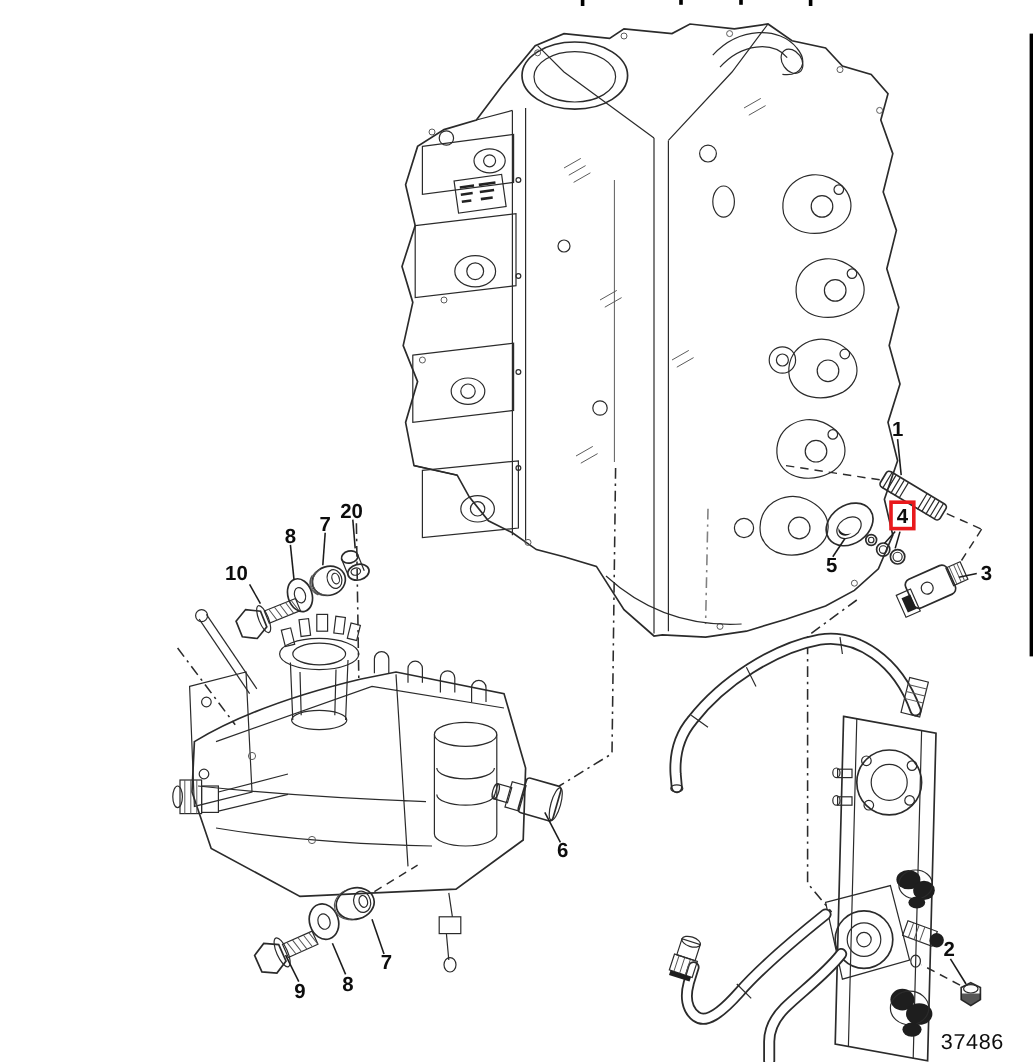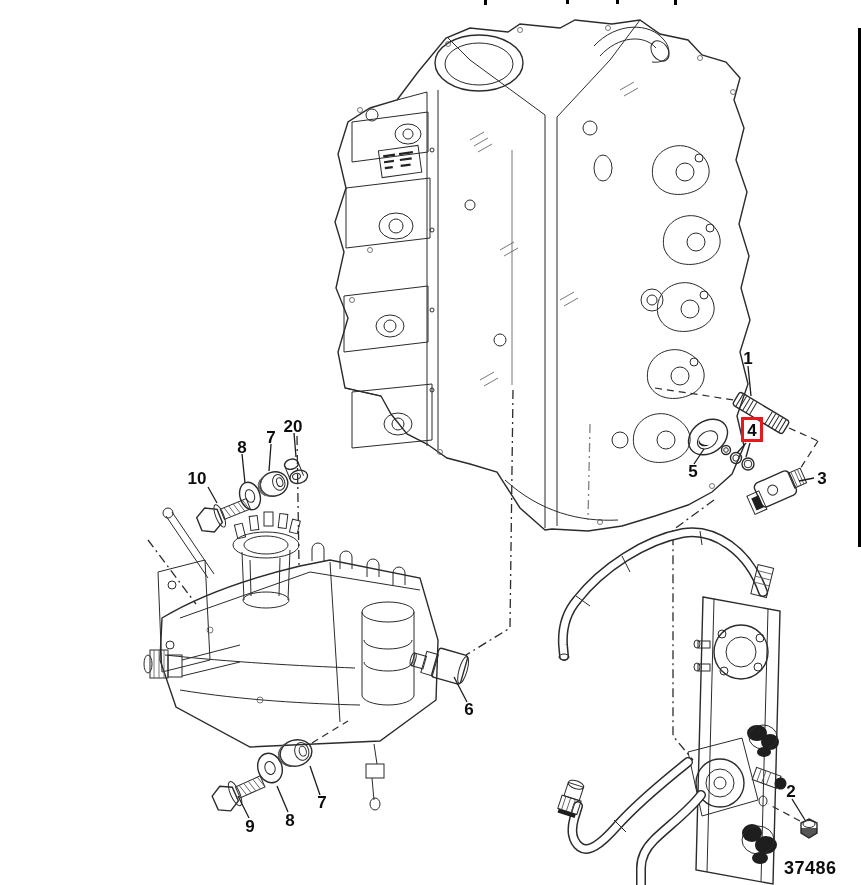--- a/index.html
+++ b/index.html
@@ -21,21 +21,21 @@
     position:absolute;transform:translate(-50%,-50%);
     font-weight:bold;font-size:17px;color:#0d0d0d;line-height:1;letter-spacing:0;
     user-select:none;
   }
   .red-box{
     position:absolute;left:741px;top:417px;width:22px;height:25px;
     border:3px solid #e8191c;box-sizing:border-box;
   }
   .part-number{
     position:absolute;left:784px;top:858px;
-    font-weight:bold;font-size:18px;color:#0d0d0d;letter-spacing:.5px;
+    font-weight:normal;font-size:18px;color:#0d0d0d;letter-spacing:.5px;
   }
   .side-bar{position:absolute;left:858px;top:28px;width:3px;height:519px;background:#000;}
   .crop-tick{position:absolute;top:0;background:#000;}
 </style>
 </head>
 <body>
 
 <div class="stage">
 
   <svg width="861" height="885" viewBox="0 0 861 885">

